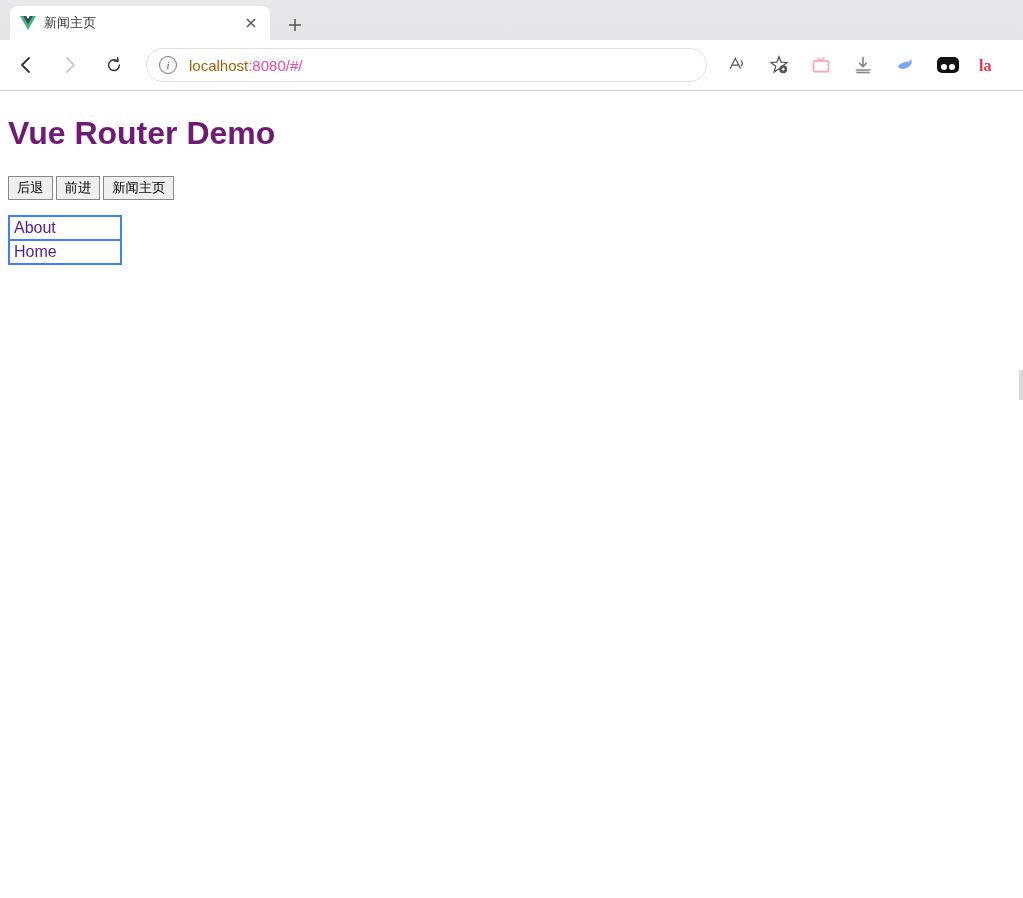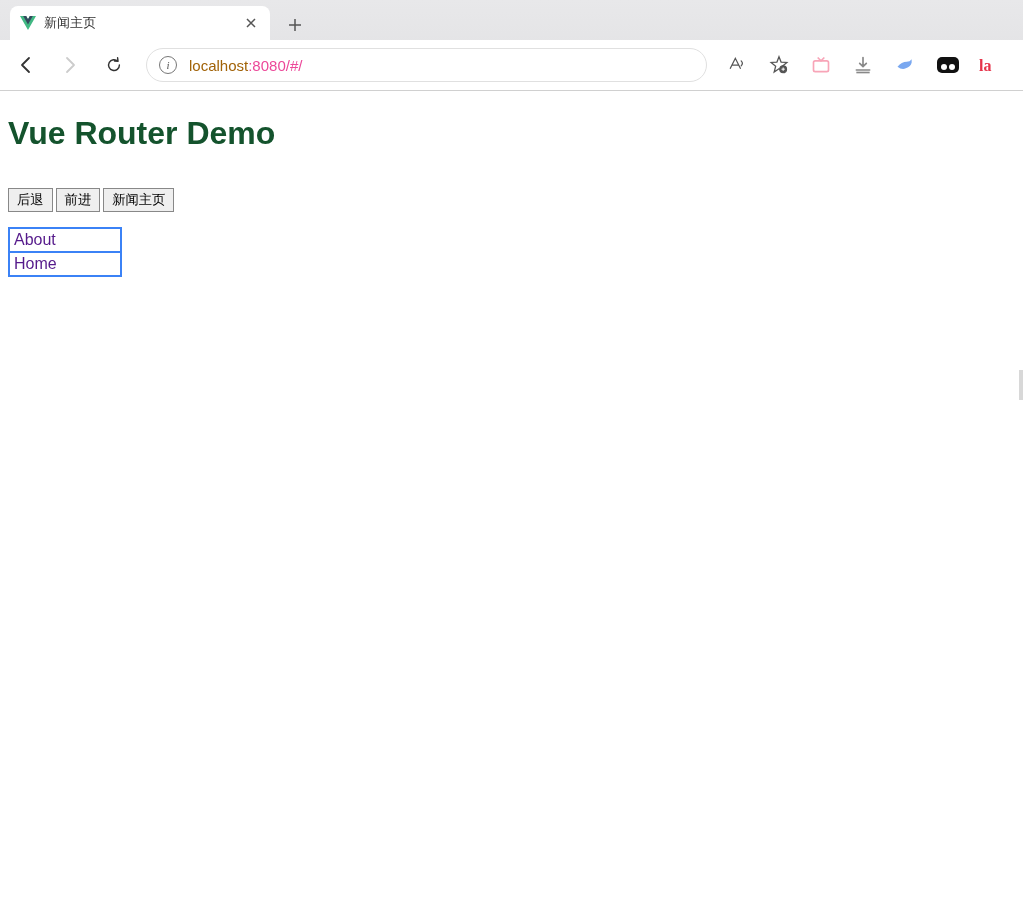--- a/index.html
+++ b/index.html
@@ -133,22 +133,22 @@
     }
     
     
     .page-content {
       padding: 8px;
     }
     .page-content h1 {
       font-family: Arial, sans-serif;
       font-size: 32px;
       font-weight: bold;
-      margin: 16px 0 36px 0;
-      color: #14532d;
+      margin: 16px 0 24px 0;
+      color: #701a75;
     }
     .btn-row {
       display: flex;
       gap: 3px;
       margin-bottom: 15px;
     }
     .btn-row button {
       font-family: Arial, "Microsoft YaHei", sans-serif;
       font-size: 13.3px;
       padding: 2px 8px;

